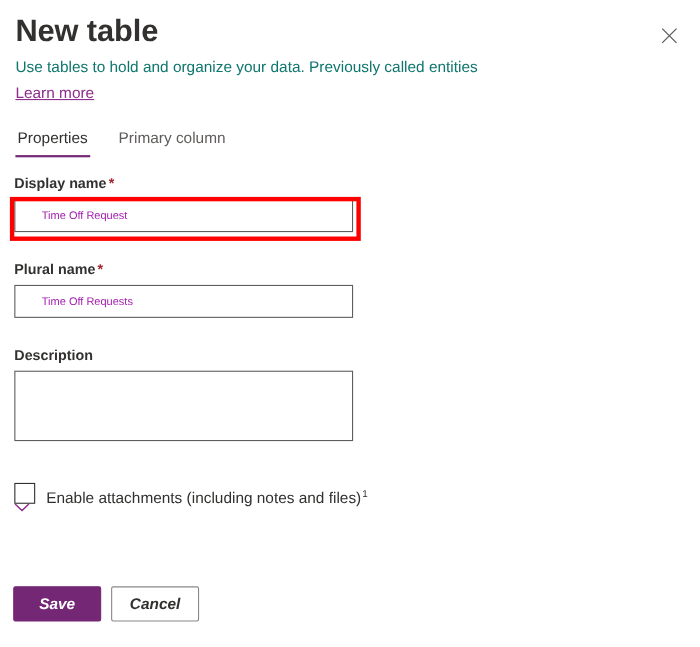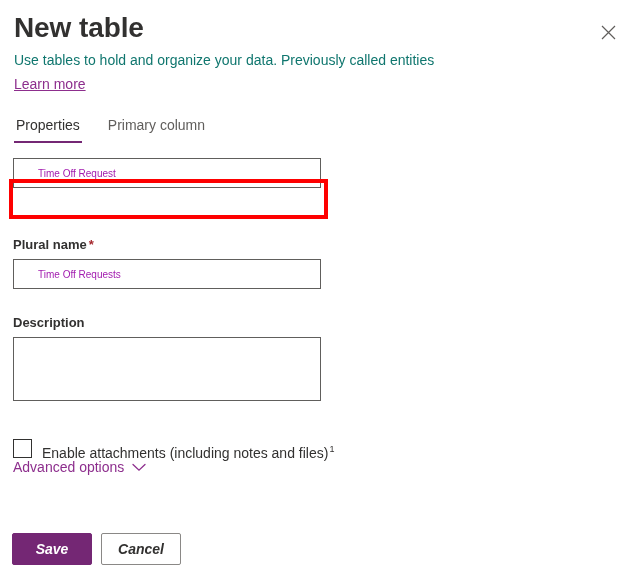--- a/index.html
+++ b/index.html
@@ -273,20 +273,23 @@
   </button>
 
   <div class="tabs">
     <div class="tab active">Properties</div>
     <div class="tab">Primary column</div>
   </div>
 
   <div class="form">
 
     <div class="field-displayname">
+      <label class="field-label">
+        <span>Display name</span><span class="req">*</span>
+      </label>
       <input class="text-input" type="text" value="Time Off Request" style="">
     </div>
 
     <div class="field-pluralname">
       <label class="field-label">
         <span>Plural name</span><span class="req">*</span>
       </label>
       <input class="text-input" type="text" value="Time Off Requests" style="">
     </div>
 
@@ -298,21 +301,20 @@
   </div>
 
   <div class="highlight-box"></div>
 
   <div class="checkbox-row">
     <div class="checkbox-box"></div>
     <div class="checkbox-label"><span>Enable attachments (including notes and files)</span><span class="footnote-sup">1</span></div>
   </div>
 
   <div class="advanced">
-    <span>Advanced options</span>
     <span class="chev">
       <svg width="14" height="9" viewBox="0 0 14 9" aria-hidden="true">
         <path d="M1 1.5 L7 7.2 L13 1.5" stroke="#8d2e8d" stroke-width="1.3" fill="none" stroke-linecap="round"></path>
       </svg>
     </span>
   </div>
 
   <div class="actions">
     <button class="btn btn-primary">Save</button>
     <button class="btn btn-secondary">Cancel</button>

